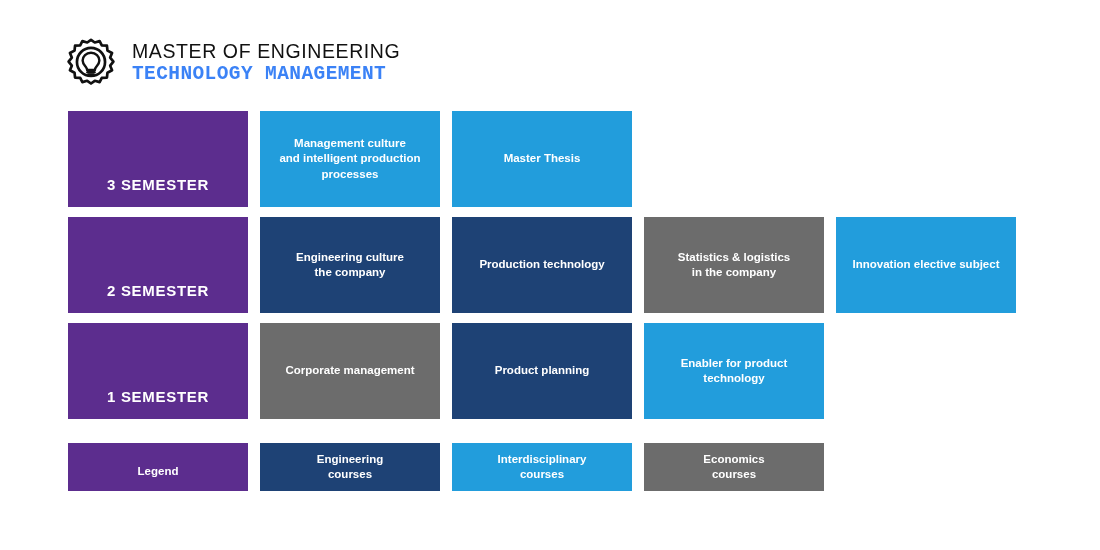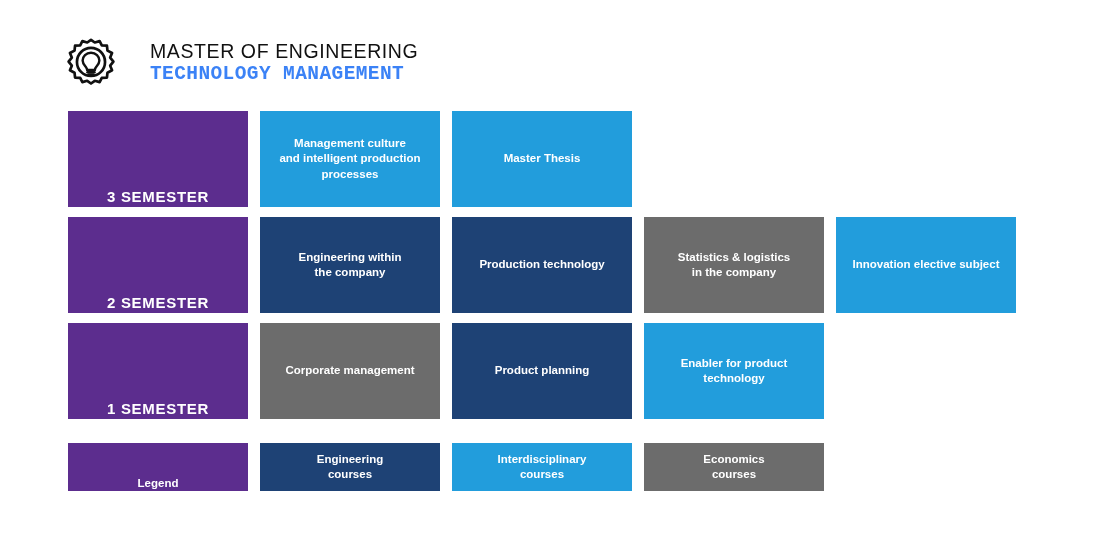--- a/index.html
+++ b/index.html
@@ -22,21 +22,21 @@
     background: #ffffff;
   }
 
   
   .header {
     position: absolute;
     left: 64px;
     top: 36px;
     display: flex;
     align-items: center;
-    gap: 32px;
+    gap: 14px;
   }
   .logo-mark {
     width: 54px;
     height: 54px;
     flex: 0 0 54px;
     display: block;
   }
   .brand-text {
     display: flex;
     flex-direction: column;
@@ -80,21 +80,21 @@
 
   .cell {
     box-sizing: border-box;
     width: 180px;
     flex: 0 0 180px;
     height: 96px;
     display: flex;
     align-items: center;
     justify-content: center;
     text-align: center;
-    padding: 0 9px;
+    padding: 12px 9px;
     color: #ffffff;
     font-size: 11.5px;
     font-weight: 700;
     line-height: 1.32;
   }
   .cell.empty {
     background: transparent;
   }
 
   .cell.semester {
@@ -167,21 +167,21 @@
       </div>
       <div class="cell empty"></div>
       <div class="cell empty"></div>
     </div>
 
     <div class="row">
       <div class="cell semester c-purple">
         <span class="label">2 SEMESTER</span>
       </div>
       <div class="cell c-navy">
-        <span class="label">Engineering within
+        <span class="label">Engineering culture
 the company</span>
       </div>
       <div class="cell c-navy">
         <span class="label">Production technology</span>
       </div>
       <div class="cell c-gray">
         <span class="label">Statistics &amp; logistics
 in the company</span>
       </div>
       <div class="cell c-lightblue">

